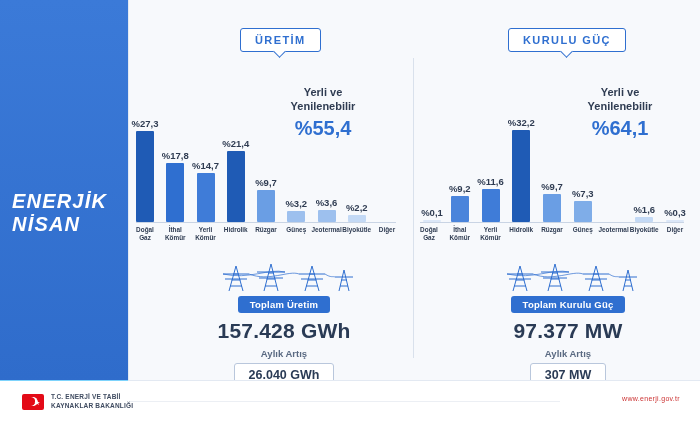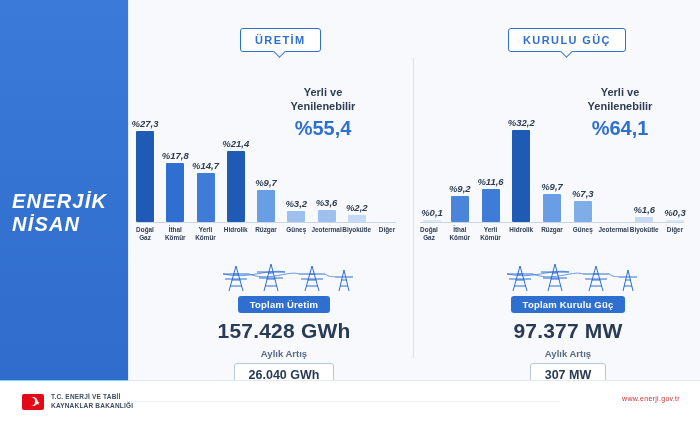--- a/index.html
+++ b/index.html
@@ -102,21 +102,21 @@
   .axis{
     position:absolute;left:0;right:0;top:122px;height:1px;background:#c9d4e4;
   }
 
   .bar-col{
     position:absolute;bottom:0;
     display:flex;flex-direction:column;justify-content:flex-end;align-items:center;
     height:122px;
   }
   .bar-val{
-    font-size:9.5px;font-weight:bold;color:#2f3c52;margin-bottom:2px;white-space:nowrap;font-style:italic;
+    font-size:9.5px;font-weight:bold;color:#2f3c52;margin-bottom:2px;white-space:nowrap;
   }
   .bar{
     width:100%;
     border-radius:1px;
   }
   .xlabels{
     position:absolute;left:0;right:0;top:126px;height:30px;
   }
   .xlab{
     position:absolute;

